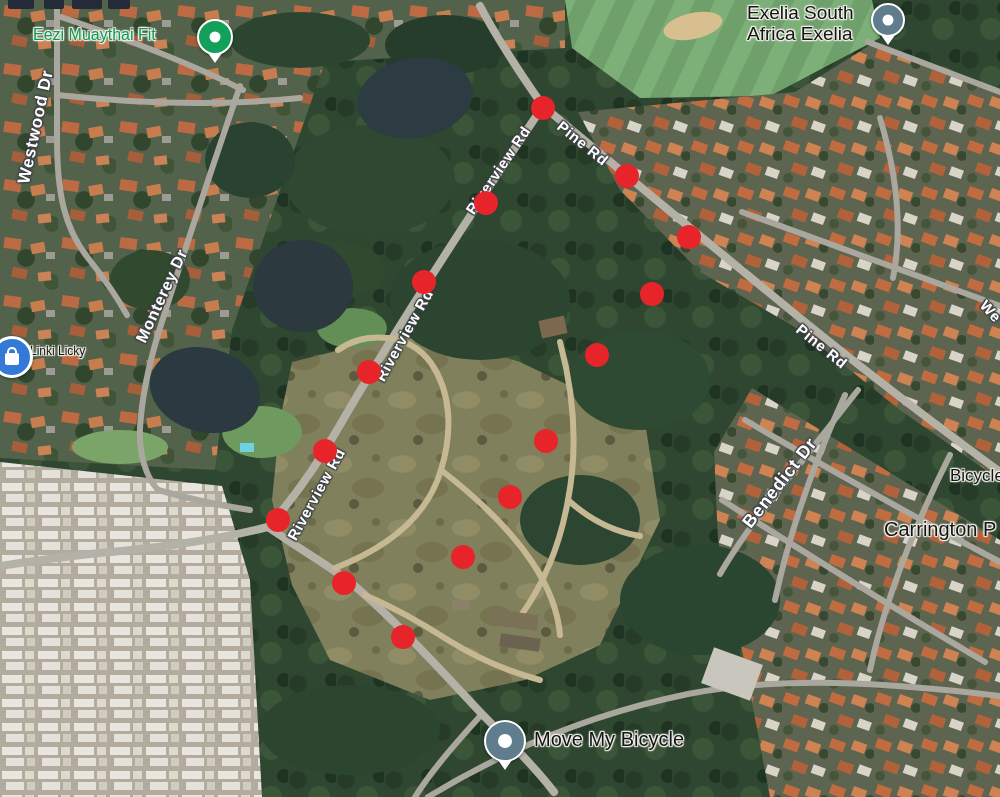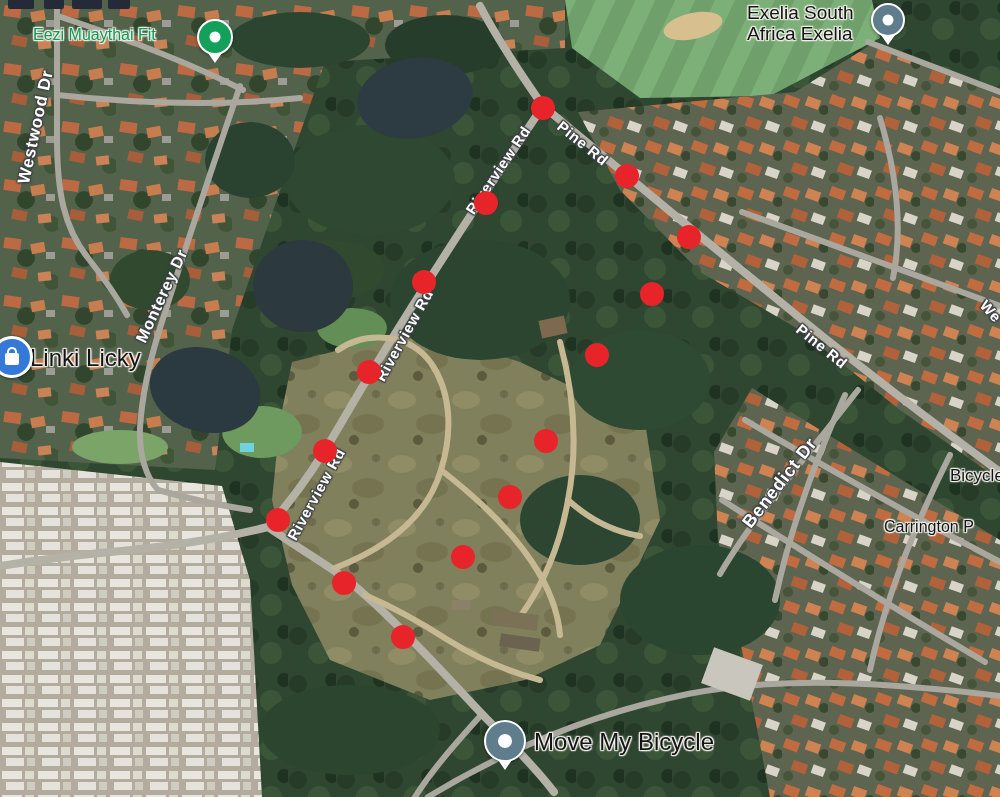--- a/index.html
+++ b/index.html
@@ -196,27 +196,27 @@
   <div class="road-label" style="left:162px;top:296px;font-size:16px;transform:translate(-50%,-50%) rotate(-65deg)">Monterey Dr</div>
   <div class="road-label" style="left:498px;top:170px;font-size:15px;transform:translate(-50%,-50%) rotate(-56deg)">Riverview Rd</div>
   <div class="road-label" style="left:404px;top:335px;font-size:15px;transform:translate(-50%,-50%) rotate(-61deg)">Riverview Rd</div>
   <div class="road-label" style="left:316px;top:494px;font-size:15px;transform:translate(-50%,-50%) rotate(-61deg)">Riverview Rd</div>
   <div class="road-label" style="left:583px;top:143px;font-size:15px;transform:translate(-50%,-50%) rotate(39deg)">Pine Rd</div>
   <div class="road-label" style="left:822px;top:346px;font-size:15px;transform:translate(-50%,-50%) rotate(39deg)">Pine Rd</div>
   <div class="road-label" style="left:780px;top:483px;font-size:18px;transform:translate(-50%,-50%) rotate(-52deg)">Benedict Dr</div>
   <div class="road-label" style="left:991px;top:311px;font-size:15px;transform:translate(-50%,-50%) rotate(48deg)">We</div>
 
   <div class="place-label green" style="left:33px;top:26px;font-size:16px">Eezi Muaythai Fit</div>
-  <div class="place-label" style="left:30px;top:344px;font-size:24px">Linki Licky</div>
+  <div class="place-label" style="left:30px;top:344px;font-size:12px">Linki Licky</div>
   <div class="place-label" style="left:747px;top:2px;font-size:19px;line-height:21px">
     <div>Exelia South</div>
     <div>Africa Exelia</div>
   </div>
-  <div class="place-label" style="left:534px;top:728px;font-size:24px">Move My Bicycle</div>
-  <div class="place-label" style="left:884px;top:518px;font-size:16px">Carrington P</div>
+  <div class="place-label" style="left:534px;top:728px;font-size:20px">Move My Bicycle</div>
+  <div class="place-label" style="left:884px;top:518px;font-size:20px">Carrington P</div>
   <div class="place-label" style="left:950px;top:466px;font-size:17px">Bicycle</div>
 
   <div class="pin pin-green" style="left:197px;top:19px">
     <span class="pin-dot"></span>
     <span class="pin-tail"></span>
   </div>
   <div class="pin pin-slate-sm" style="left:871px;top:3px">
     <span class="pin-dot"></span>
     <span class="pin-tail"></span>
   </div>

